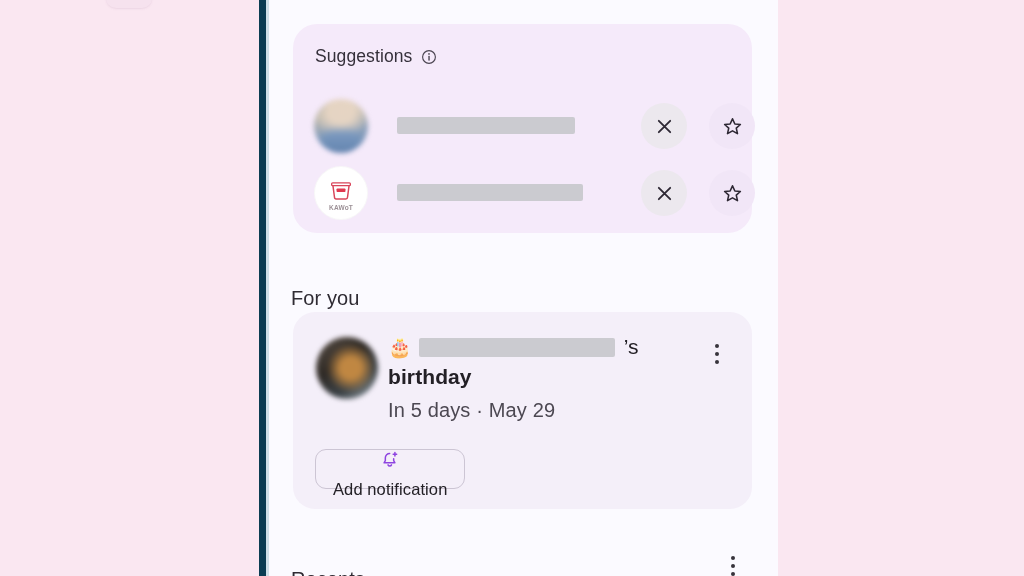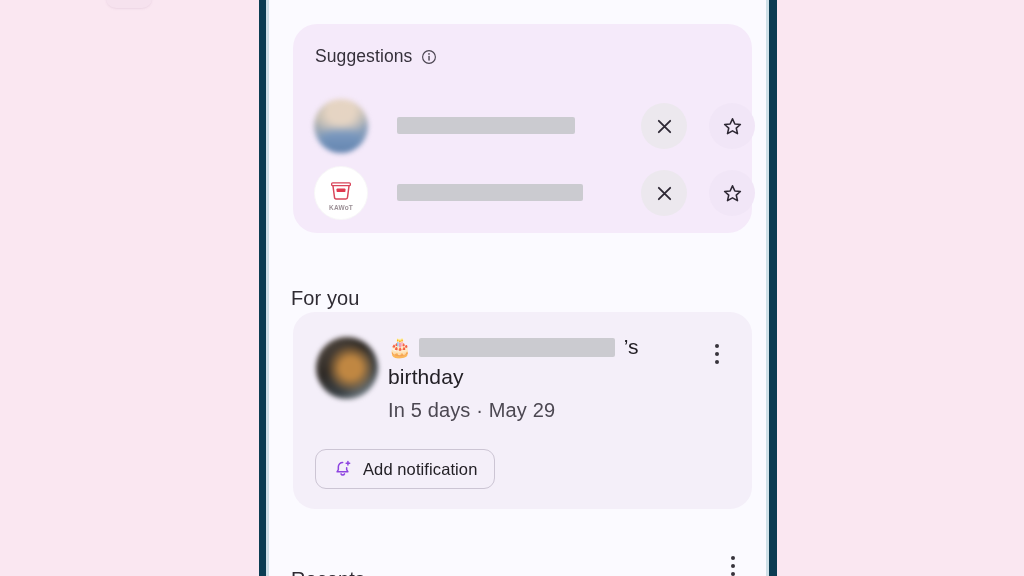--- a/index.html
+++ b/index.html
@@ -58,20 +58,21 @@
 
   
   .screen {
     position: absolute;
     left: 269px;
     top: 0;
     width: 497px;
     height: 576px;
     background: #fbfaff;
     overflow: hidden;
+    padding-left: 12px;
   }
 
   
   .suggestions-card {
     position: absolute;
     left: 24px;
     top: 24px;
     width: 459px;
     height: 209px;
     background: #f5eafa;
@@ -240,20 +241,21 @@
   .bd-possessive {
     font-size: 21px;
     color: #232026;
     margin-left: 2px;
   }
   .bd-line2 {
     font-size: 21px;
     color: #232026;
     line-height: 30px;
     letter-spacing: 0.1px;
+    font-weight: bold;
   }
   .bd-sub {
     margin-top: 7px;
     font-size: 20px;
     color: #4c4852;
     letter-spacing: 0.15px;
   }
 
   .kebab {
     position: absolute;
@@ -293,20 +295,21 @@
     padding: 0 17px;
     border: 1px solid #ccc5d4;
     border-radius: 11px;
     background: transparent;
     font-size: 16.5px;
     font-weight: 500;
     color: #232026;
     cursor: pointer;
     font-family: "Liberation Sans", sans-serif;
     letter-spacing: 0.1px;
+    flex-direction: column;
   }
   .chip-icon { width: 20px; height: 20px; display: block; flex: 0 0 auto; }
 
   
   .recents-title { left: 22px; top: 551px; }
   .kebab.recents-kebab { left: 452px; top: 548px; }
 </style>
 </head>
 <body>
 

